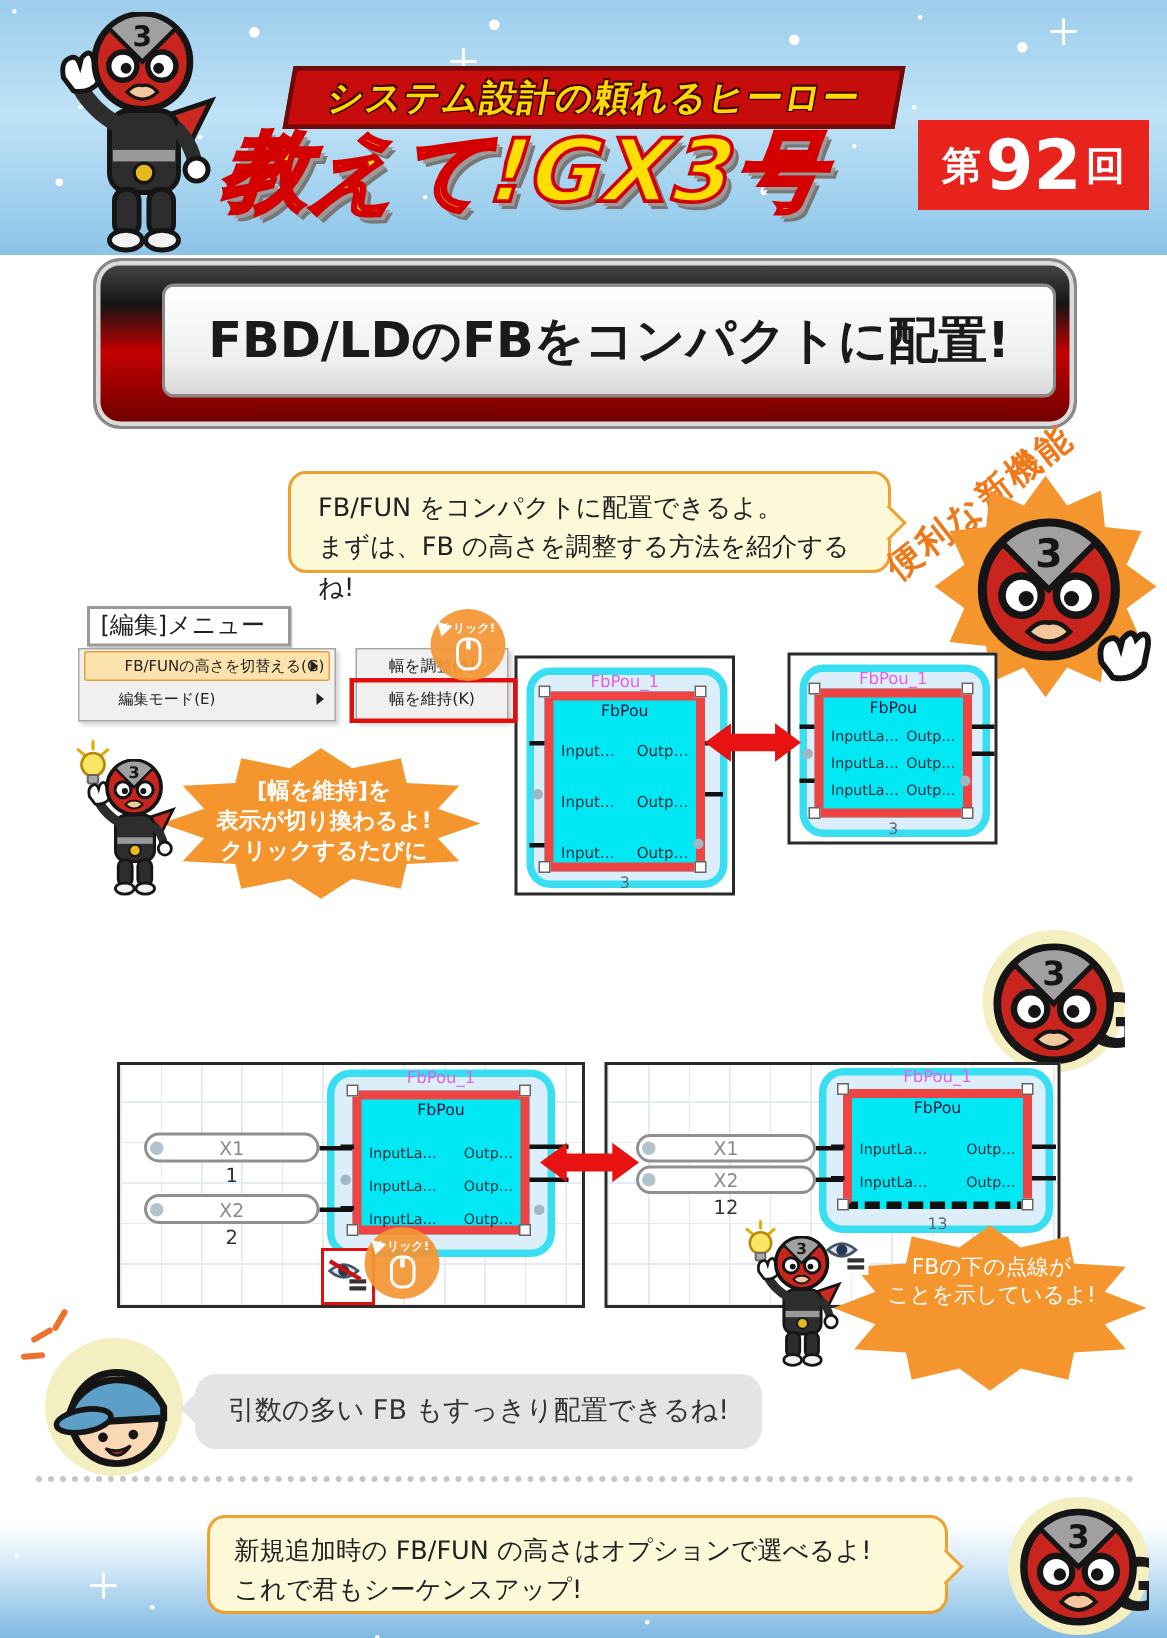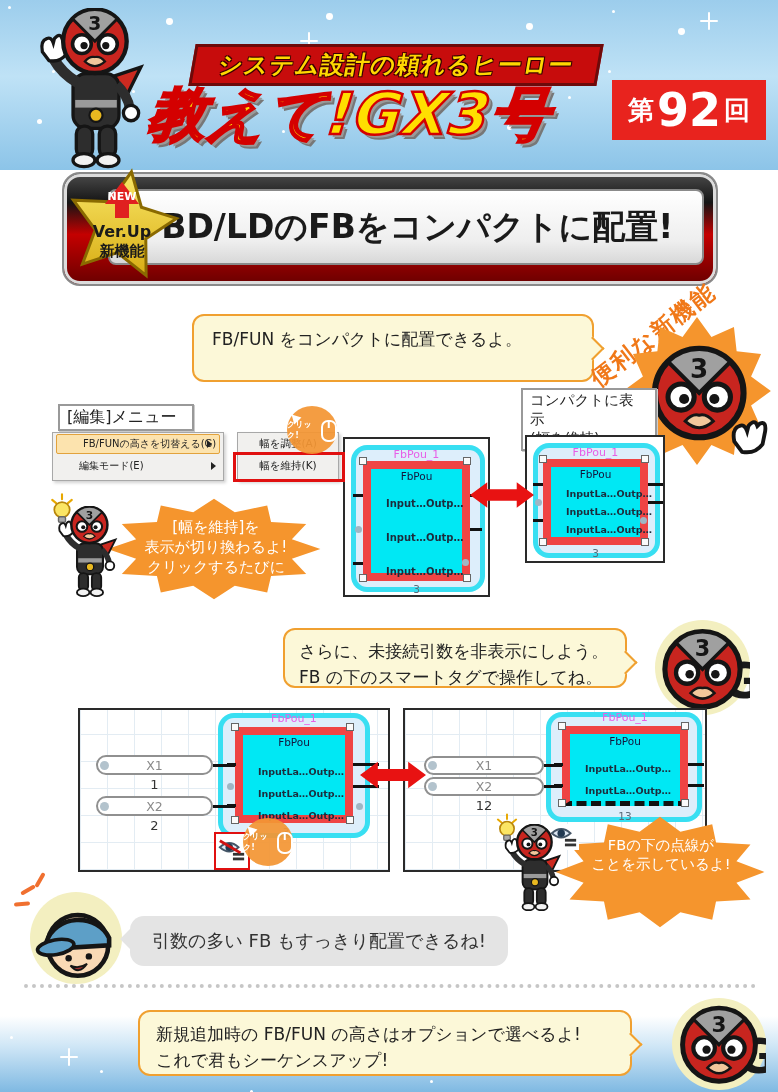--- a/index.html
+++ b/index.html
@@ -65,37 +65,37 @@
   .menu-row{position:relative;height:22px;display:flex;align-items:center;font-size:10px;color:#222;
             padding-left:26px;box-sizing:border-box;}
   .menu-row.hl{background:#fce3ae;border:1px solid #e2a23c;border-radius:2px;margin:1px 3px;height:20px;}
   .tri-r{position:absolute;right:7px;top:50%;transform:translateY(-50%);width:0;height:0;
          border-left:5px solid #222;border-top:4px solid transparent;border-bottom:4px solid transparent;}
   .sub-row{height:22px;display:flex;align-items:center;justify-content:center;font-size:10.5px;color:#222;}
   .redbox{position:absolute;border:3px solid #e01010;z-index:5;}
 
   
   .click{position:absolute;width:50px;height:48px;border-radius:50%;background:rgba(243,150,52,.93);z-index:8;
-         display:flex;align-items:center;justify-content:center;}
+         display:flex;flex-direction:column;align-items:center;justify-content:center;}
   .click::before{content:"";position:absolute;left:1px;top:3px;border:5px solid transparent;
          border-bottom:9px solid #fff;transform:rotate(-44deg);}
   .click .ctxt{color:#fff;font-size:8px;font-weight:bold;letter-spacing:0;}
   .click .mouse{position:relative;width:13px;height:18px;border:2.5px solid #fff;border-radius:7px;margin-top:1px;}
   .click .mouse::before{content:"";position:absolute;left:50%;top:0;width:2.5px;height:6px;background:#fff;transform:translateX(-50%);}
 
   
   .shot{position:absolute;background:#fff;border:2px solid #2a2a2a;box-sizing:border-box;overflow:hidden;}
   .grid{background-image:repeating-linear-gradient(0deg,#e3ecf3 0 1px,transparent 1px 27px),
         repeating-linear-gradient(90deg,#e3ecf3 0 1px,transparent 1px 27px);}
   .glow{position:absolute;background:#38dff2;border-radius:16px;}
   .glow-in{position:absolute;inset:5px;background:#ddeefb;border-radius:11px;}
-  .fbblock{position:absolute;background:#00e8f4;border:8px solid #ef4444;box-sizing:border-box;z-index:2;}
+  .fbblock{position:absolute;background:#00e8f4;border:6px solid #ef4444;box-sizing:border-box;z-index:2;}
   .fbtitle{position:absolute;left:0;right:0;top:1px;text-align:center;font-size:10.5px;color:#14143c;}
-  .fbrow{position:absolute;left:0;right:0;display:flex;justify-content:space-between;padding:0 15px;
-         font-size:10px;color:#1c2c3c;height:14px;line-height:14px;font-weight:bold;}
+  .fbrow{position:absolute;left:0;right:0;display:flex;justify-content:space-between;padding:0 5px;
+         font-size:10px;color:#1c2c3c;height:14px;line-height:14px;}
   .inst{position:absolute;text-align:center;font-size:11px;color:#e75fe7;z-index:3;}
   .onum{position:absolute;text-align:center;font-size:10.5px;color:#5a6b7a;z-index:3;}
   .hdl{position:absolute;width:8px;height:8px;background:#fafafa;border:1.5px solid #666;z-index:4;box-sizing:border-box;}
   .stub{position:absolute;height:3px;background:#111;z-index:3;}
   .gdot{position:absolute;width:7px;height:7px;border-radius:50%;background:#9fb6c4;z-index:3;}
   .wire{position:absolute;height:2.5px;background:#111;z-index:1;}
   .pill{position:absolute;background:#fff;border:2px solid #909090;border-radius:10px;box-sizing:border-box;
         display:flex;align-items:center;justify-content:center;font-size:12.5px;color:#8a8a8a;z-index:2;}
   .pill::before{content:"";position:absolute;left:2px;width:9px;height:9px;border-radius:50%;background:#b3c3cd;}
   .vnum{position:absolute;text-align:center;font-size:13px;color:#333;z-index:2;}
@@ -181,40 +181,25 @@
     <span class="small">第</span>
     <span class="big">92</span>
     <span class="small">回</span>
   </div>
 
   <div class="banner">
     <div class="banner-plate">
       <span>FBD/LDのFBをコンパクトに配置!</span>
     </div>
   </div>
-  <div class="star-wrap">
-    <svg width="120" height="120" viewBox="0 0 120 120">
-      <defs>
-          <linearGradient id="gold" x1="0" y1="0" x2="0" y2="1">
-        <stop offset="0" stop-color="#f9e768"></stop>
-            <stop offset="1" stop-color="#d9ad14"></stop>
-          </linearGradient>
-        </defs>
-      <path d="M69.5,5.8 L79.4,41.2 L114.5,52.4 L83.8,72.7 L84.1,109.4 L55.3,86.6
-               L20.4,98.2 L33.3,63.8 L11.4,34.2 L48.2,35.7 Z" fill="url(#gold)" stroke="#8a6a00" stroke-width="3"></path>
-      <path d="M60,16 L77,38 L67,38 L67,52 L53,52 L53,38 L43,38 Z" fill="#e02020"></path>
-    </svg>
-    <div class="star-txt" style="top:24px;font-size:11px;color:#fff;">NEW</div>
-    <div class="star-txt" style="top:56px;font-size:16px;">Ver.Up</div>
-    <div class="star-txt" style="top:76px;font-size:15px;">新機能</div>
-  </div>
 
   <div class="speech" style="left:192px;top:314px;width:402px;height:68px;padding:10px 18px;font-size:17px;">
     <div class="tail-r"></div>
     <p>FB/FUN をコンパクトに配置できるよ。</p>
+    <p>まずは、FB の高さを調整する方法を紹介するね!</p>
   </div>
   <div class="side-label">便利な新機能</div>
   <svg class="abs" style="left:622px;top:316px;" width="150" height="150" viewBox="0 0 134 134">
     <use href="#spiky"></use>
     <use href="#gxface" transform="translate(24,22) scale(0.9)"></use>
     <use href="#glove" transform="translate(98,96) scale(1.15)"></use>
   </svg>
 
   <div class="lbl" style="left:58px;top:404px;width:118px;font-size:16px;">[編集]メニュー</div>
   <div class="menu-panel" style="left:52px;top:432px;width:170px;height:47px;">
@@ -235,24 +220,20 @@
       <span>幅を維持(K)</span>
     </div>
   </div>
   <div class="redbox" style="left:233px;top:452px;width:106px;height:24px;"></div>
   <div class="click" style="left:287px;top:406px;">
     <span class="ctxt">クリック!</span>
     <span class="mouse"></span>
   </div>
 
   <div class="lbl" style="left:343px;top:408px;width:62px;margin-top:43px;">通常表示</div>
-  <div class="lbl" style="left:521px;top:388px;width:118px;font-size:14.5px;">
-    <span>コンパクトに表示</span><br>
-    <span>(幅を維持)</span>
-  </div>
 
   <div class="shot" style="left:343px;top:437px;width:147px;height:160px;">
     <div class="glow" style="left:6px;top:6px;width:134px;height:147px;">
         <div class="glow-in"></div>
       </div>
   </div>
   <div class="inst" style="left:363px;top:448px;width:107px;">FbPou_1</div>
   <div class="fbblock" style="left:363px;top:461px;width:107px;height:120px;">
     <div class="fbtitle">FbPou</div>
     <div class="fbrow" style="top:28px;">
@@ -319,31 +300,26 @@
 
   <svg class="abs" style="left:48px;top:492px;" width="28" height="34" viewBox="0 0 40 46">
       <use href="#bulb"></use>
     </svg>
   <svg class="abs" style="left:55px;top:506px;z-index:3;" width="70" height="92" viewBox="0 0 110 148">
       <use href="#hero"></use>
     </svg>
   <svg class="abs" style="left:106px;top:498px;" width="216" height="102" viewBox="0 0 134 134" preserveAspectRatio="none">
       <use href="#spiky"></use>
     </svg>
-  <div class="burst-text" style="left:126px;top:518px;width:180px;">
+  <div class="burst-text" style="left:126px;top:518px;width:180px;font-weight:bold;">
     <div>[幅を維持]を</div>
       <div>表示が切り換わるよ!</div>
       <div>クリックするたびに</div>
   </div>
 
-  <div class="speech" style="left:283px;top:628px;width:344px;height:60px;padding:8px 14px;font-size:17px;">
-    <div class="tail-r"></div>
-    <p>さらに、未接続引数を非表示にしよう。</p>
-    <p>FB の下のスマートタグで操作してね。</p>
-  </div>
   <div class="circle-face" style="left:655px;top:620px;width:95px;height:95px;">
     <svg width="95" height="95" viewBox="0 0 100 100">
       <text x="70" y="82" font-size="52" font-weight="bold" fill="#1a1a1a">G</text>
       <use href="#gxface" transform="translate(5,5) scale(0.9)"></use>
     </svg>
   </div>
 
   <div class="shot grid" style="left:78px;top:708px;width:312px;height:164px;">
     <div class="glow" style="left:138px;top:3px;width:152px;height:125px;">
         <div class="glow-in"></div>

